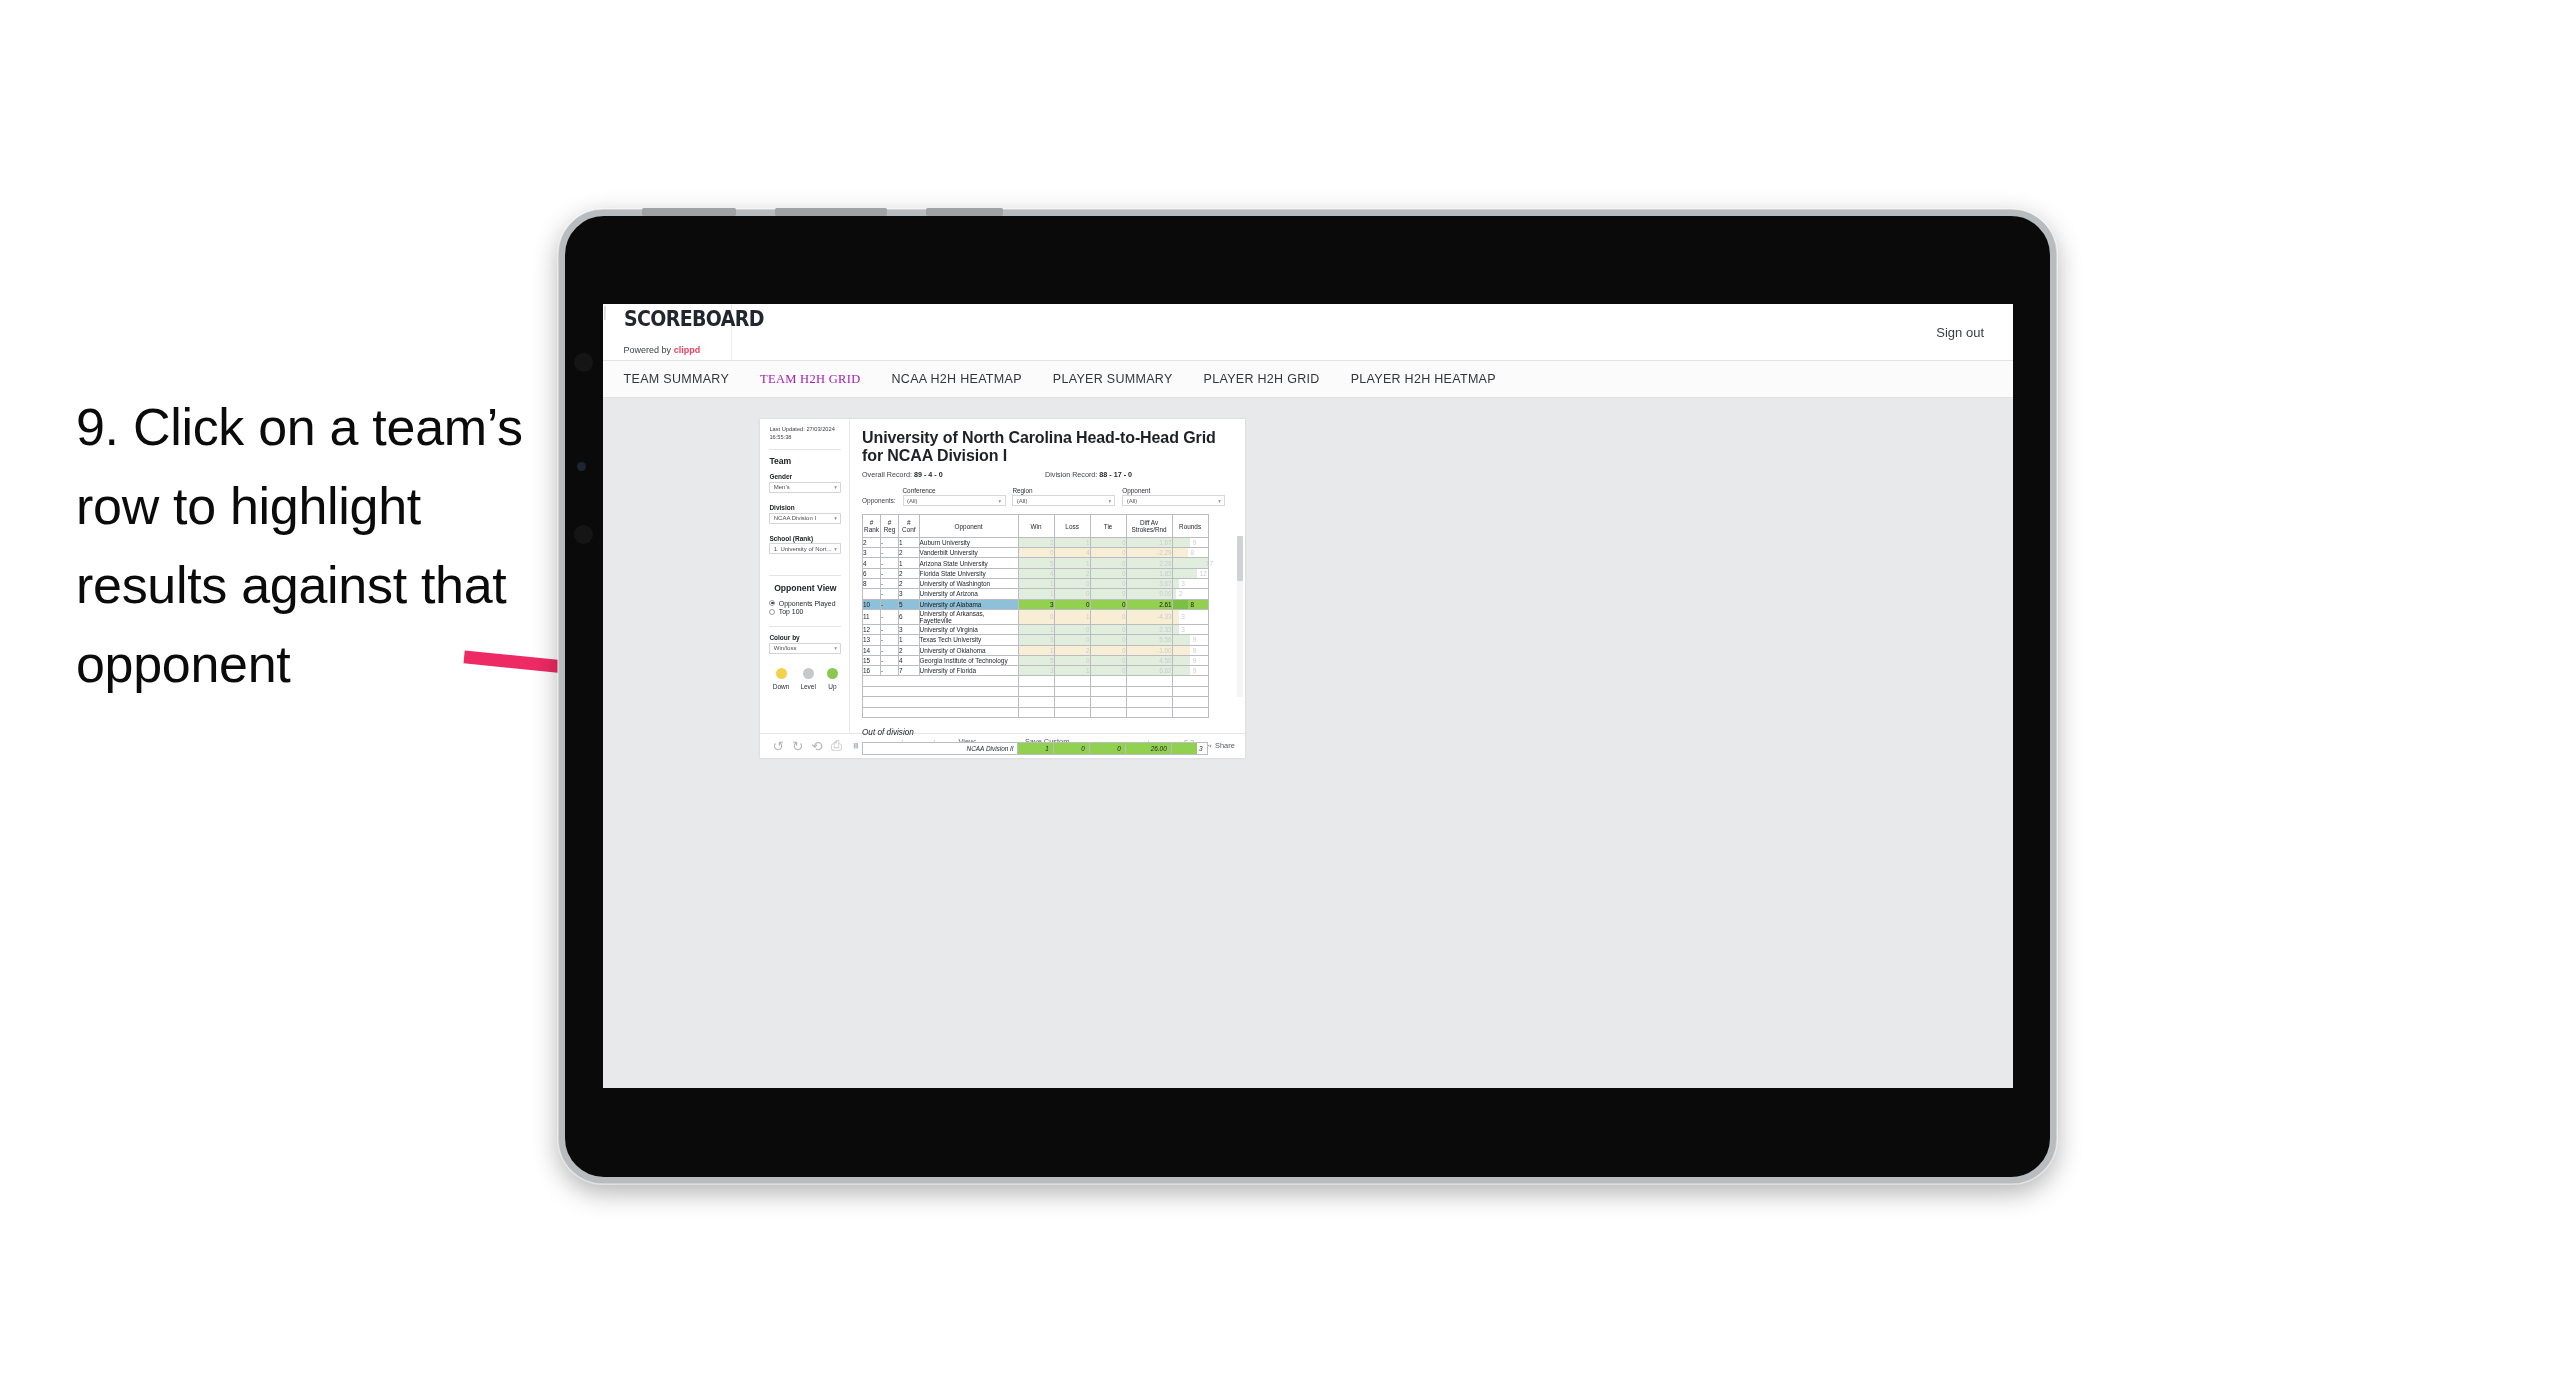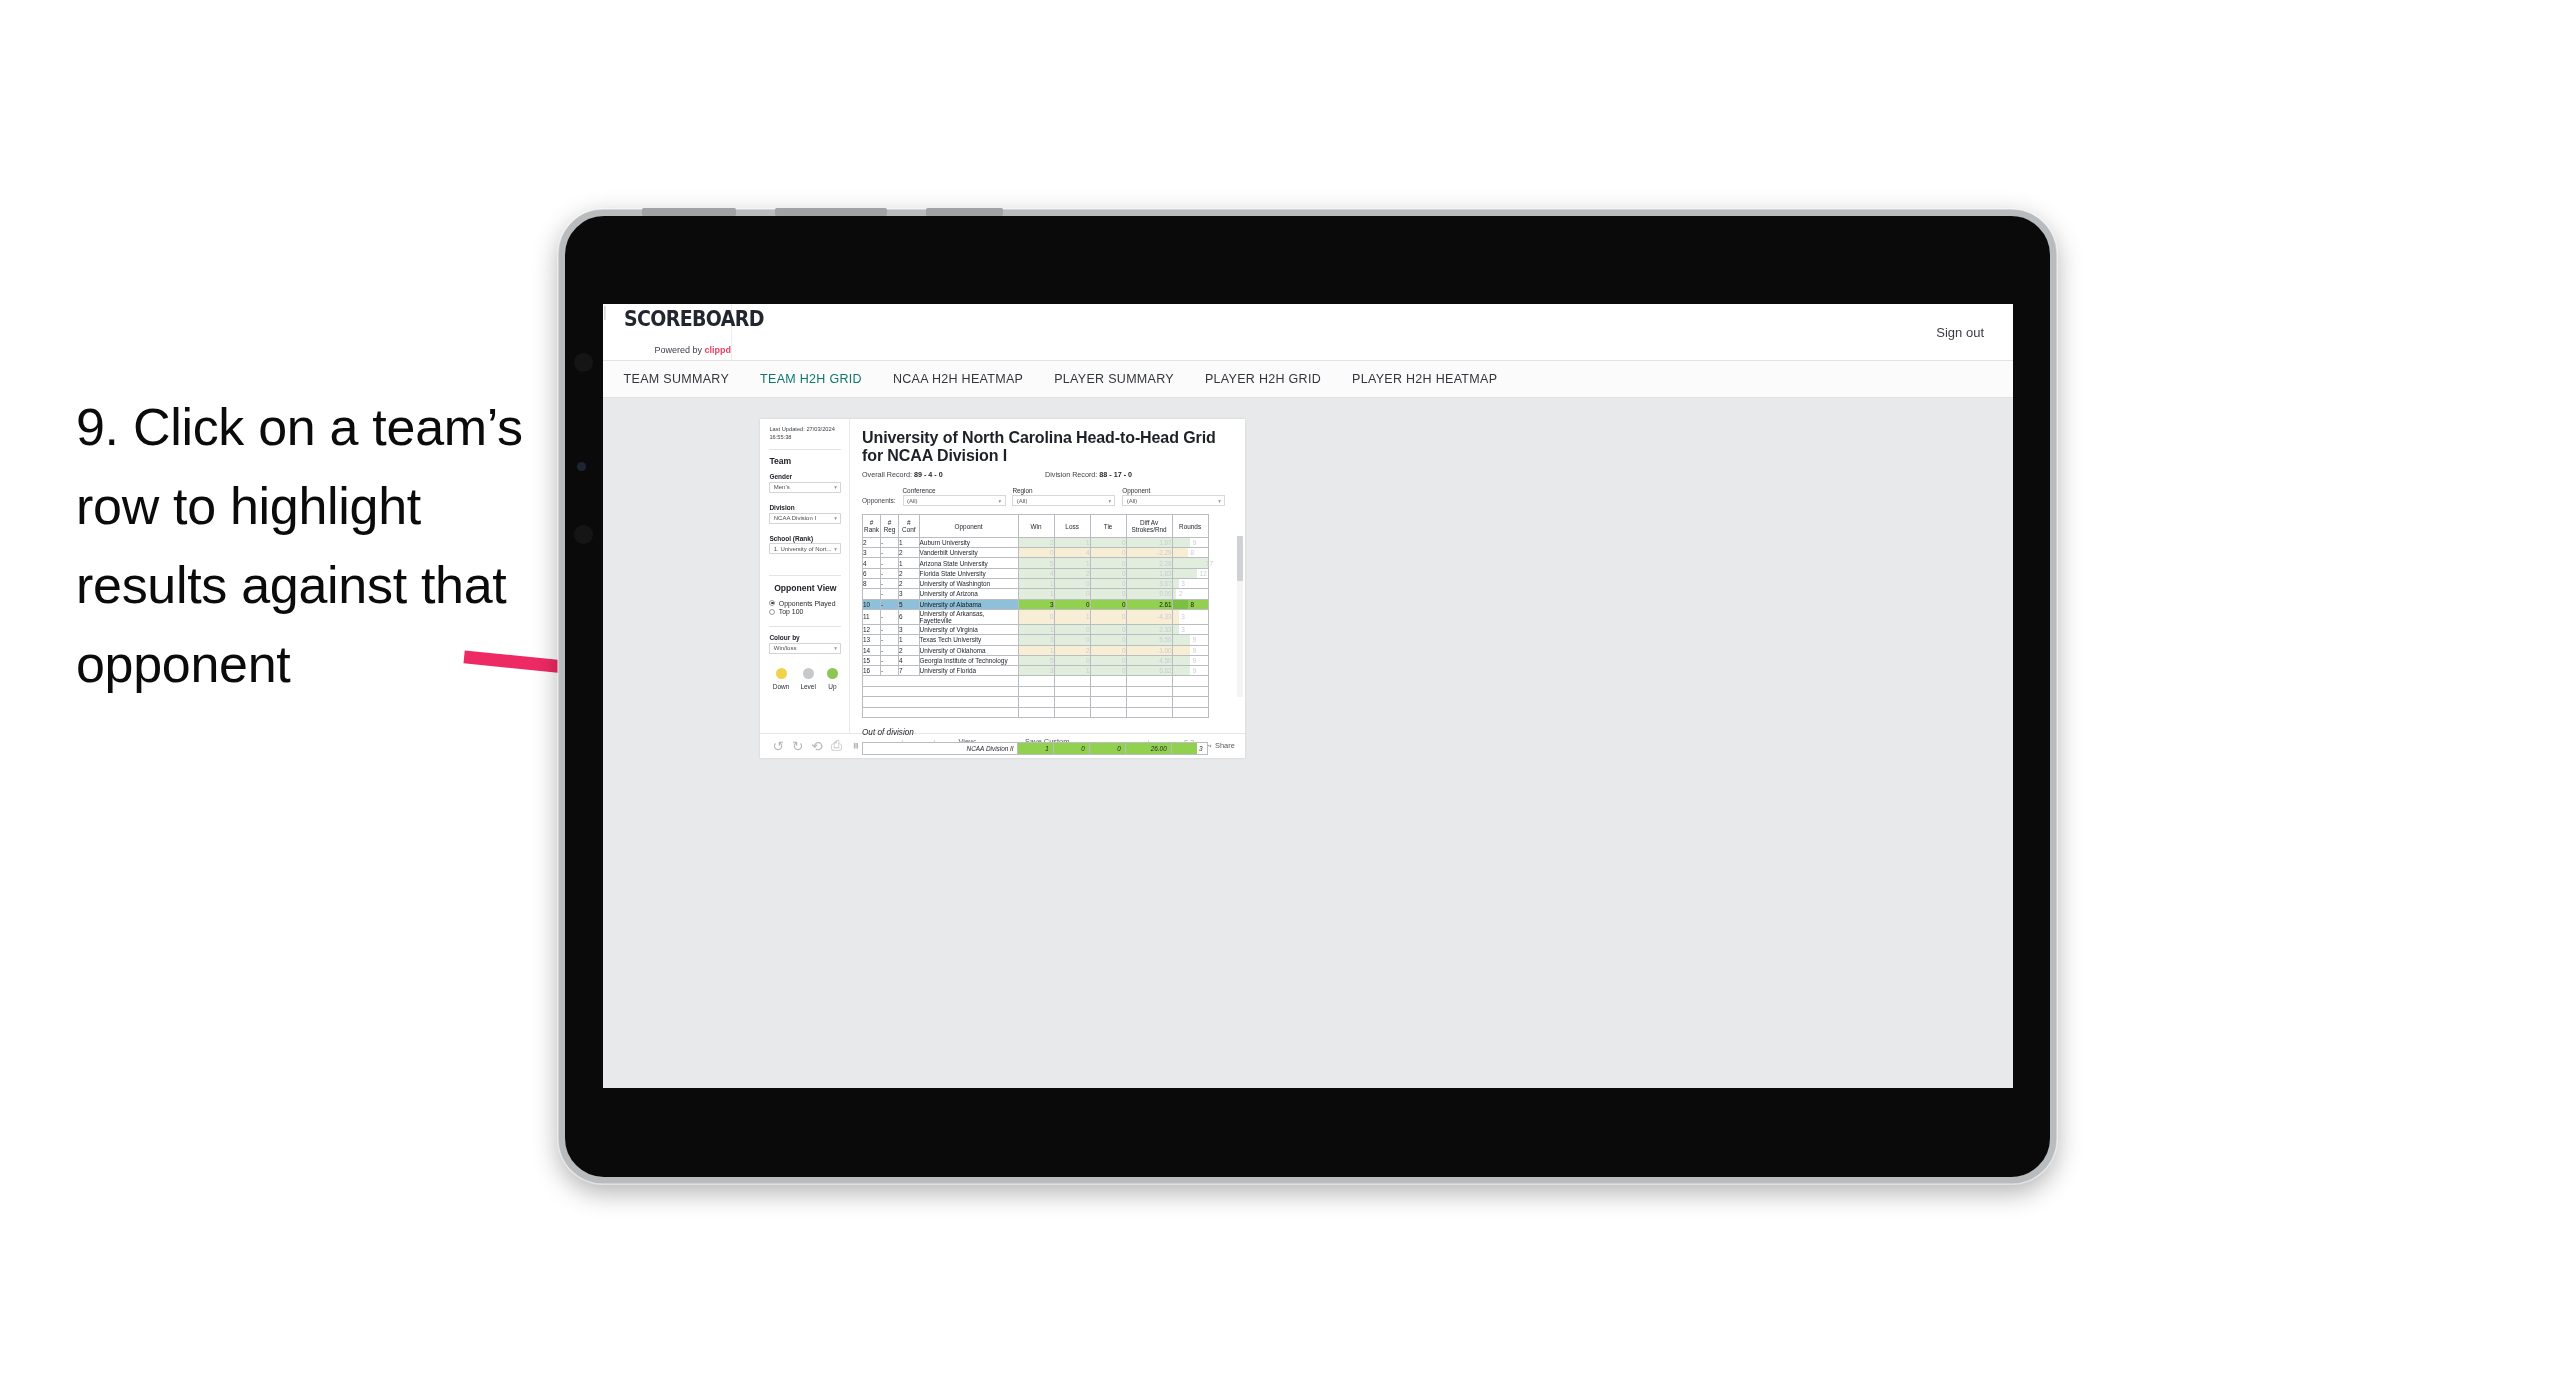--- a/index.html
+++ b/index.html
@@ -47,41 +47,41 @@
     height:56px;background:#ffffff;display:flex;align-items:stretch;
     border-bottom:0.9px solid #e3e3e3;position:relative;
   }
   #brand{width:129px;display:flex;flex-direction:column;justify-content:center;
     padding-left:20.6px;box-sizing:border-box;border-right:0.9px solid #eeeeee;}
   #brand .wordmark{
     font-family:"DejaVu Sans", sans-serif;
     font-weight:bold;font-size:20.6px;letter-spacing:-0.7px;color:#23262e;
     transform:scaleX(0.92);transform-origin:left center;line-height:1;
   }
-  #brand .powered{font-size:9px;color:#3b3f47;margin-top:16px;white-space:nowrap;text-align:right;}
+  #brand .powered{font-size:9px;color:#3b3f47;margin-top:16px;white-space:nowrap;}
   #brand .powered b{color:#ef3e61;font-weight:bold;}
   .topnav{display:flex;align-items:center;}
   .topnav .item{
     padding:0 20.6px;height:100%;display:flex;align-items:center;
     font-size:14px;color:#2e3138;letter-spacing:0.3px;position:relative;cursor:pointer;
   }
   .topnav .item.active:after{
     content:"";position:absolute;left:15.5px;right:15.5px;bottom:0;height:3px;background:#c62048;
   }
   #signout{margin-left:auto;display:flex;align-items:center;padding-right:29px;gap:15.5px;}
   #signout .bar{color:#c9cbce;font-size:14.6px;}
   #signout .lbl{font-size:13px;color:#3a3d43;cursor:pointer;}
 
   
   #subnav{
     height:36px;background:#fbfbfb;border-bottom:0.9px solid #e1e1e1;
     display:flex;align-items:center;padding-left:20.6px;gap:31px;
   }
   #subnav .s{font-size:12.5px;color:#32353b;letter-spacing:0.3px;cursor:pointer;}
-  #subnav .s.active{color:#0f766e;}
+  #subnav .s.active{color:#a21caf;font-family:Liberation Serif, serif;}
 
   
   #canvas{position:relative;height:692px;background:#e7e9eb;}
   #wb{
     position:absolute;left:157px;top:20.6px;width:485px;height:339px;
     background:#ffffff;box-shadow:0 0 2.6px rgba(0,0,0,.10);
     display:flex;flex-direction:column;
   }
   #wbbody{display:flex;flex:1;min-height:0;}
 

